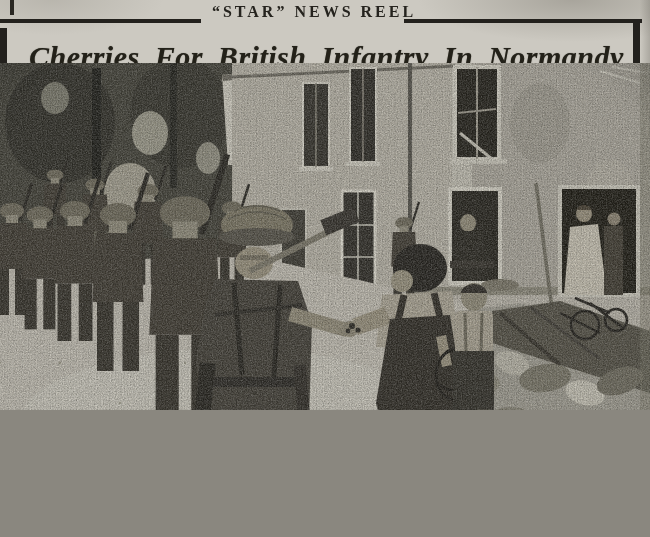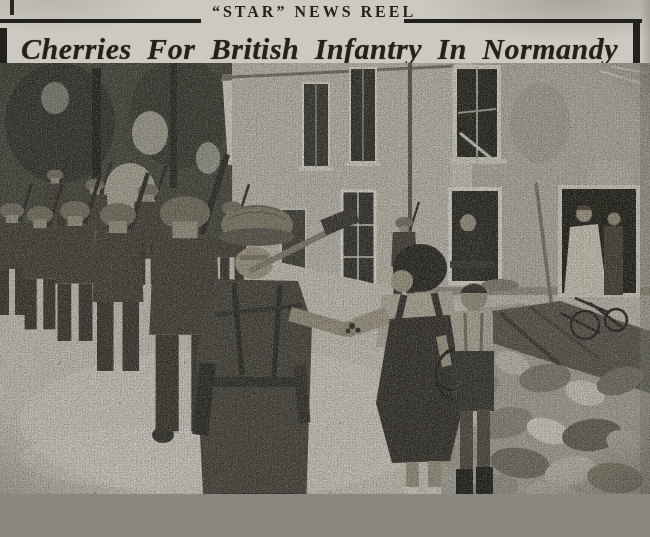--- a/index.html
+++ b/index.html
@@ -1,17 +1,17 @@
 <!DOCTYPE html>
 <html><head>
 <meta charset="utf-8">
 <style>
   html,body{margin:0;padding:0;background:#8a877f;}
   .page{
-    position:relative;width:650px;height:494px;overflow:hidden;
+    position:relative;width:650px;height:410px;overflow:hidden;
     background:
       linear-gradient(to left, rgba(95,92,84,.30), rgba(95,92,84,0) 10px),
       radial-gradient(ellipse 220px 60px at 88% 0%, rgba(110,106,96,.38), rgba(110,106,96,0) 70%),
       radial-gradient(ellipse 160px 50px at 8% 0%, rgba(118,114,104,.22), rgba(118,114,104,0) 70%),
       radial-gradient(ellipse 400px 120px at 45% 100%, rgba(255,255,255,.18), rgba(255,255,255,0) 70%),
       #ccc9c1;
     font-family:"Liberation Serif", serif;
     color:#211f1b;
   }
   .tick-top-left{position:absolute;left:10px;top:0;width:4px;height:15px;background:#2a2823;}
@@ -20,21 +20,21 @@
   .rule.right{left:404px;width:238px;}
   .masthead-title{
     position:absolute;top:3px;left:200px;width:228px;text-align:center;
     font-weight:bold;font-size:16px;letter-spacing:3px;color:#25231e;
     font-family:"Liberation Serif", serif;white-space:nowrap;
   }
   .bar{position:absolute;background:#23211d;}
   .bar.left{left:0;top:28px;width:7px;height:36px;}
   .bar.right{left:633px;top:21px;width:7px;height:43px;}
   .headline{
-    position:absolute;top:24px;left:13px;right:24px;margin:8px;
+    position:absolute;top:24px;left:13px;right:24px;margin:16px;
     font:italic bold 30px/1.15 "Liberation Serif", serif;
     color:#232119;
     text-align:justify;-moz-text-align-last:justify;text-align-last:justify;
     white-space:nowrap;letter-spacing:.5px;word-spacing:7px;
     text-shadow:0 0 1px rgba(35,33,25,.55);
   }
   .photo{position:absolute;top:63px;left:0;width:650px;height:448px;}
   .photo svg{display:block;}
   .photo-rule{position:absolute;top:511px;left:0;width:650px;height:5px;background:#1b1a16;}
   .caption{

